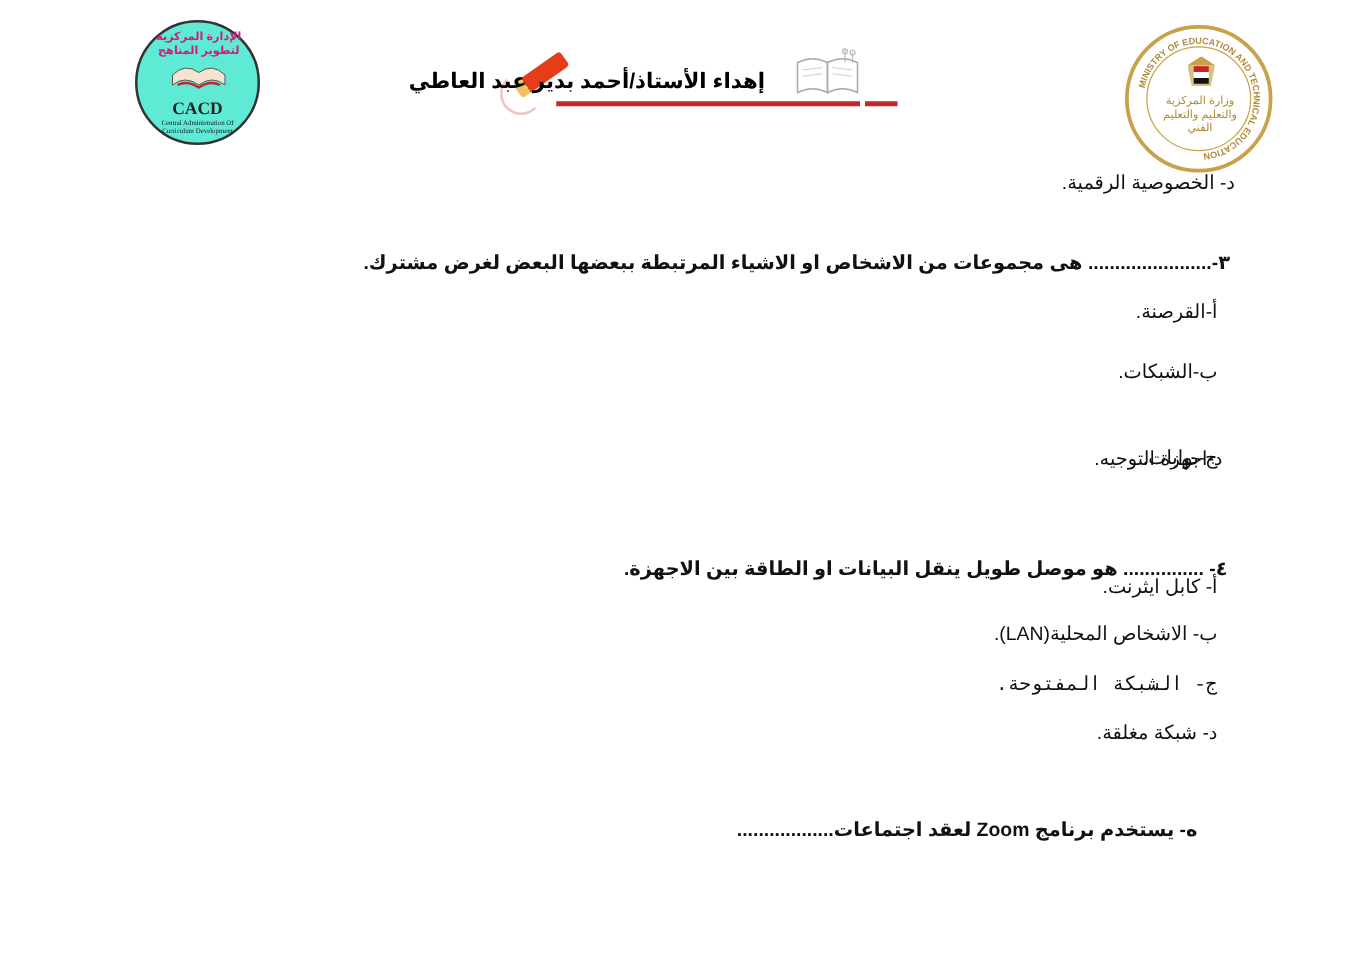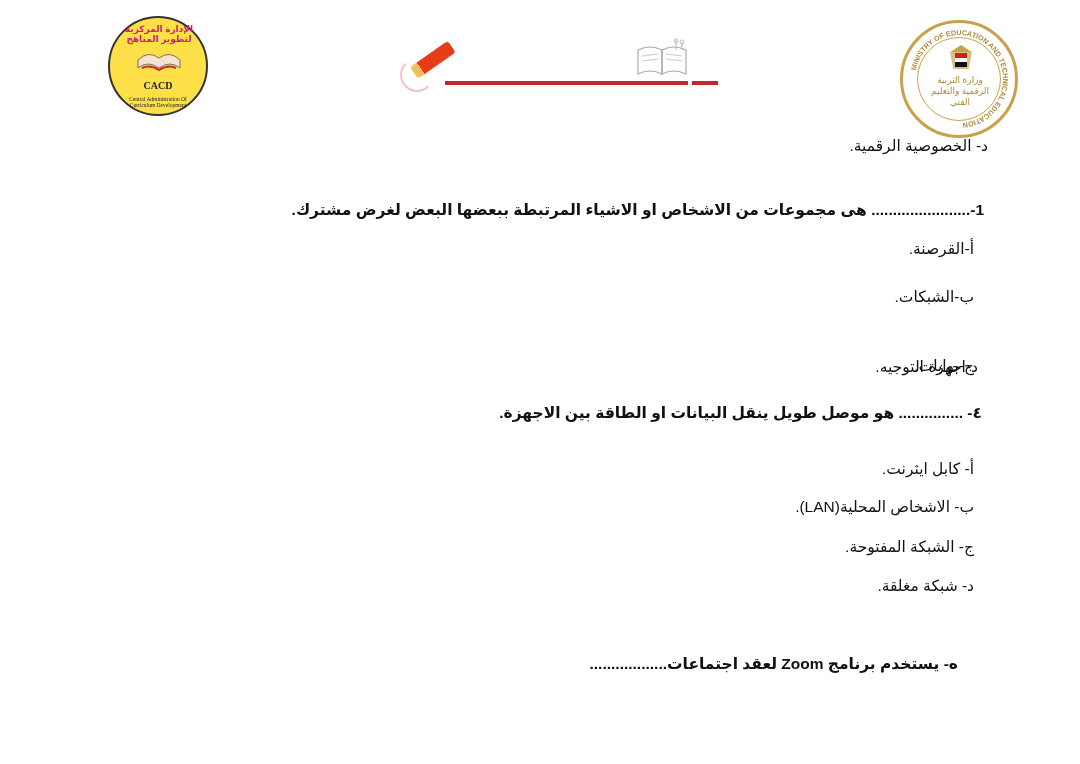--- a/index.html
+++ b/index.html
@@ -17,26 +17,26 @@
               border-radius:50%; border:1.5px solid #c8a24a; box-sizing:border-box; }
   .logo-moe .ring-text { position:absolute; inset:0; }
   .logo-moe .eagle { position:absolute; left:47px; top:22px; width:22px; height:24px;
               background:linear-gradient(#c8a24a 0 30%, #d8c080 30% 100%); clip-path:polygon(50% 0,100% 30%,85% 100%,15% 100%,0 30%); }
   .logo-moe .flag { position:absolute; left:52px; top:30px; width:12px; height:14px;
               background:linear-gradient(#c22 0 33%, #fff 33% 66%, #111 66%); }
   .logo-moe .ar { position:absolute; left:22px; top:52px; width:70px; text-align:center;
               font-size:9px; color:#b08a3a; direction:rtl; line-height:11px; }
 
   .logo-cacd { left:108px; top:16px; width:100px; height:100px; border-radius:50%;
-               border:2px solid #333; box-sizing:border-box; background:#fde047; }
+               border:2px solid #333; box-sizing:border-box; background:#5eead4; }
   .logo-cacd .top-ar { position:absolute; left:6px; top:6px; width:86px; text-align:center;
                color:#d21c7a; font-size:9px; font-weight:bold; direction:rtl; }
   .logo-cacd .book { position:absolute; left:26px; top:28px; width:46px; height:26px; }
   .logo-cacd .cacd { position:absolute; left:0; width:96px; top:62px; text-align:center;
-               font-family:"Liberation Serif",serif; font-weight:bold; font-size:10px; color:#222; }
+               font-family:"Liberation Serif",serif; font-weight:bold; font-size:14px; color:#222; }
   .logo-cacd .bottom { position:absolute; left:10px; top:78px; width:76px; text-align:center;
                font-family:"Liberation Serif",serif; font-size:5.5px; color:#222; }
 
   
   .banner { left:400px; top:26px; width:320px; height:70px; }
   .banner-title { position:absolute; right:108px; top:29px; font-size:17px; font-weight:bold;
                color:#000; direction:rtl; white-space:nowrap; }
   .banner-line1 { position:absolute; left:45px; top:55px; width:243px; height:4px; background:#c0282a; }
   .banner-line2 { position:absolute; left:292px; top:55px; width:26px; height:4px; background:#c0282a; }
   .pencil { position:absolute; left:18px; top:12px; width:46px; height:14px; transform:rotate(-35deg);
@@ -53,59 +53,60 @@
   <svg class="ring-text" viewBox="0 0 112 112">
     <defs>
         <path id="circ" d="M56,56 m-44,0 a44,44 0 1,1 88,0 a44,44 0 1,1 -88,0"></path>
       </defs>
     <text font-size="7.2" font-weight="bold" fill="#b08a3a" font-family="Liberation Sans, sans-serif">
       <textPath href="#circ" startOffset="3%">MINISTRY OF EDUCATION AND TECHNICAL EDUCATION</textPath>
     </text>
   </svg>
   <div class="eagle"></div>
   <div class="flag"></div>
-  <div class="ar">وزارة التربية الرقمية والتعليم الفني</div>
+  <div class="ar">وزارة المركزية والتعليم والتعليم الفني</div>
 </div>
 
 <div class="abs banner">
   <div class="arcs"></div>
   <div class="pencil" style="left:14px; top:40px;"></div>
   <svg class="bookicon" viewBox="0 0 56 40">
     <path d="M4 12 Q16 6 28 12 L28 36 Q16 30 4 36 Z" fill="none" stroke="#aaa" stroke-width="1.2"></path>
     <path d="M28 12 Q40 6 52 12 L52 36 Q40 30 28 36 Z" fill="none" stroke="#aaa" stroke-width="1.2"></path>
     <line x1="8" y1="18" x2="24" y2="16" stroke="#ccc"></line>
       <line x1="8" y1="23" x2="24" y2="21" stroke="#ccc"></line>
     <line x1="32" y1="16" x2="48" y2="18" stroke="#ccc"></line>
       <line x1="32" y1="21" x2="48" y2="23" stroke="#ccc"></line>
     <line x1="42" y1="12" x2="42" y2="2" stroke="#bbb"></line>
       <circle cx="42" cy="3" r="2" fill="none" stroke="#bbb"></circle>
     <line x1="48" y1="12" x2="48" y2="4" stroke="#bbb"></line>
       <circle cx="48" cy="4" r="2" fill="none" stroke="#bbb"></circle>
   </svg>
+  <div class="banner-title">إهداء الأستاذ/أحمد بدير عبد العاطي</div>
   <div class="banner-line1"></div>
   <div class="banner-line2"></div>
 </div>
 
 <div class="abs logo-cacd">
   <div class="top-ar">الإدارة المركزية لتطوير المناهج</div>
   <svg class="book" viewBox="0 0 46 26">
     <path d="M2 14 Q12 4 23 12 Q34 4 44 14 L44 22 Q34 14 23 22 Q12 14 2 22 Z" fill="#f3e3d0" stroke="#555" stroke-width="0.8"></path>
     <path d="M6 22 Q14 18 23 24 Q32 18 40 22" fill="none" stroke="#c0282a" stroke-width="2"></path>
   </svg>
   <div class="cacd">CACD</div>
   <div class="bottom">Central Administration Of Curriculum Development</div>
 </div>
 
 <div class="abs rtl opt" style="right:92px; top:137px;margin-left:10px;">د- الخصوصية الرقمية.</div>
 
-<div class="abs rtl q" style="right:96px; top:201px;">1-....................... هى مجموعات من الاشخاص او الاشياء المرتبطة ببعضها البعض لغرض مشترك.</div>
+<div class="abs rtl q" style="right:96px; top:201px;">٣-....................... هى مجموعات من الاشخاص او الاشياء المرتبطة ببعضها البعض لغرض مشترك.</div>
 <div class="abs rtl opt" style="right:106px; top:240px;">أ-القرصنة.</div>
 <div class="abs rtl opt" style="right:106px; top:288px;">ب-الشبكات.</div>
 <div class="abs rtl opt" style="right:106px; top:320px;margin-top:37px;">ج-بوابات.</div>
 <div class="abs rtl opt" style="right:102px; top:358px;">د-اجهزة التوجيه.</div>
 
-<div class="abs rtl q" style="right:98px; top:404px;">٤- ............... هو موصل طويل ينقل البيانات او الطاقة بين الاجهزة.</div>
+<div class="abs rtl q" style="right:98px; top:446px;">٤- ............... هو موصل طويل ينقل البيانات او الطاقة بين الاجهزة.</div>
 <div class="abs rtl opt" style="right:106px; top:460px;text-align:right;">أ- كابل ايثرنت.</div>
 <div class="abs rtl opt" style="right:106px; top:498px;">ب- الاشخاص المحلية(LAN).</div>
-<div class="abs rtl opt" style="right:106px; top:538px;">ج- الشبكة المفتوحة.</div>
+<div class="abs rtl opt" style="right:106px; top:538px;font-family:Liberation Mono, monospace;">ج- الشبكة المفتوحة.</div>
 <div class="abs rtl opt" style="right:106px; top:577px;margin-left:40px;">د- شبكة مغلقة.</div>
 
 <div class="abs rtl q" style="right:122px; top:655px;margin-left:44px;">ه- يستخدم برنامج Zoom لعقد اجتماعات..................</div>
 
 </body></html>

